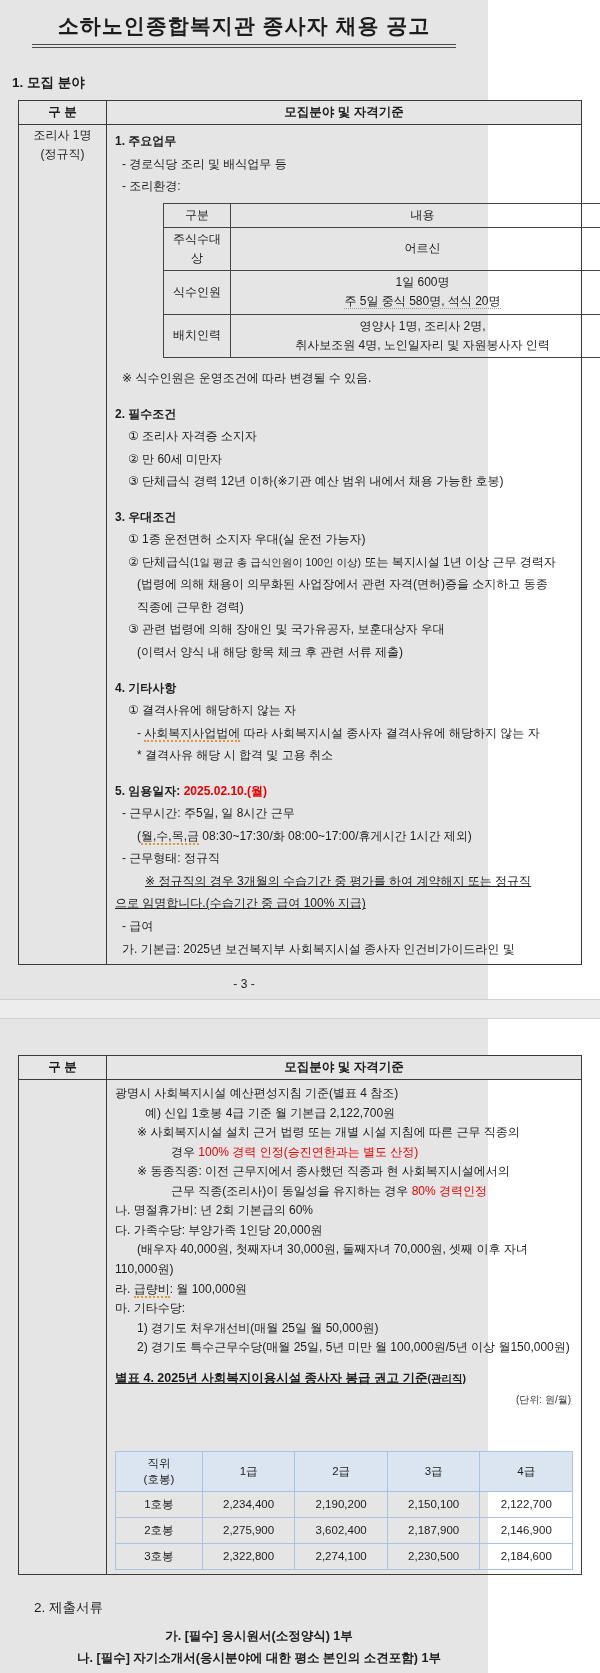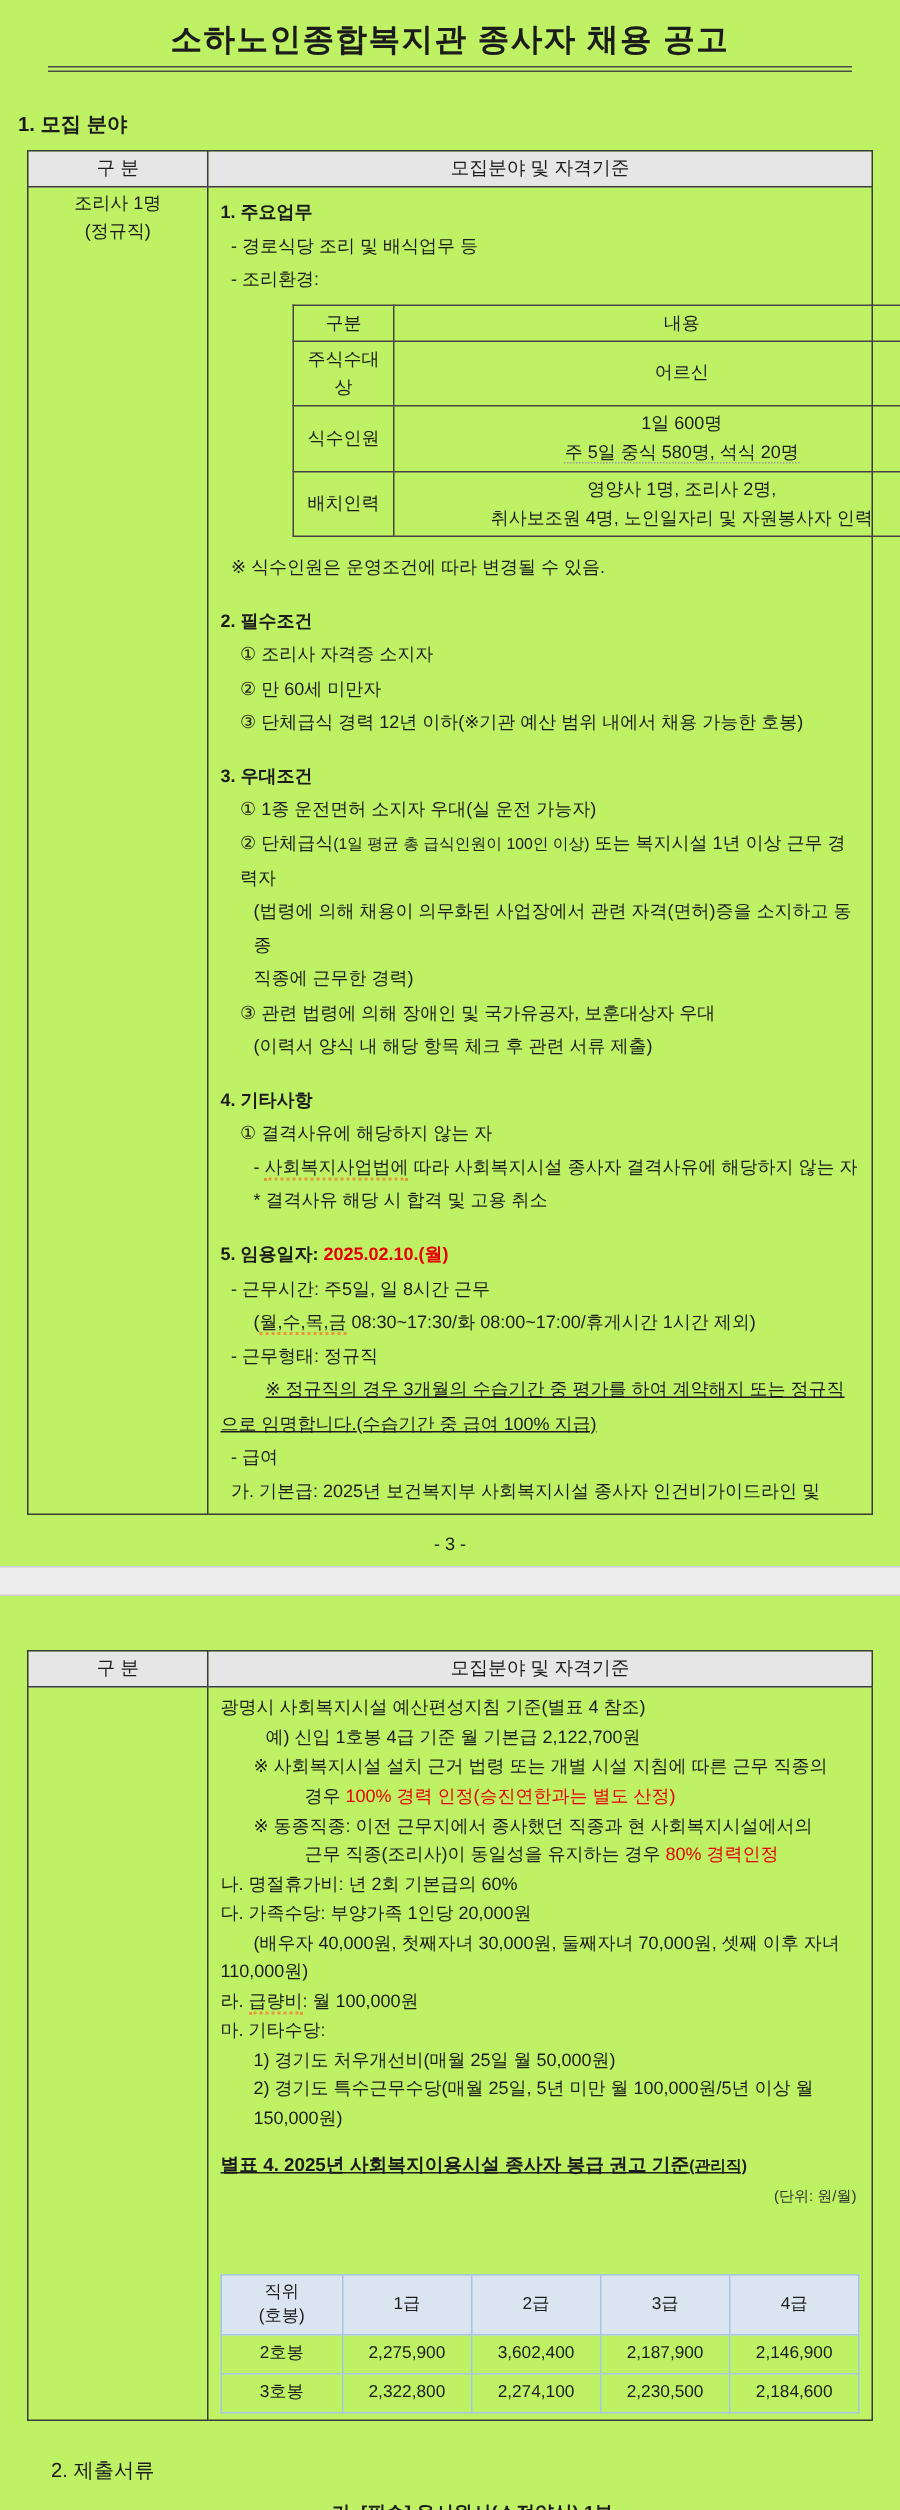--- a/index.html
+++ b/index.html
@@ -3,32 +3,32 @@
 <meta charset="utf-8">
 <style>
   html,body{margin:0;padding:0;}
   body{
     width:600px;
     background:#ffffff;
     font-family:"Liberation Sans","DejaVu Sans",sans-serif;
     color:#1c1c1c;
     -webkit-font-smoothing:antialiased;
   }
-  .page{box-sizing:border-box;width:600px;background:#bef264;}
+  .page{box-sizing:border-box;width:488px;background:#e5e5e5;}
   .page1{padding:10px 10px 0;}
   .page2{padding:36px 10px 0;min-height:748px;}
 
   .title{text-align:center;font-size:21px;font-weight:bold;letter-spacing:1px;padding-top:2px;}
   .title-rule{height:2px;border-top:1.5px solid #4a4a4a;border-bottom:1.5px solid #4a4a4a;margin:4px 22px 0;}
 
   .h1{font-size:13.5px;font-weight:bold;margin:26px 0 8px 2px;}
 
   table.outer{border-collapse:collapse;width:564px;margin-left:8px;font-size:12px;table-layout:fixed;}
   table.outer td{border:1.4px solid #3a3a3a;vertical-align:top;}
-  tr.thead td{background:#e6e6e6;text-align:center;font-weight:normal;padding:3px 16px;font-size:12.5px;}
+  tr.thead td{background:#e6e6e6;text-align:center;font-weight:bold;padding:3px 0;font-size:12.5px;}
   td.c1{width:87px;text-align:center;}
   td.pos{vertical-align:middle;font-size:12px;line-height:1.6;}
   td.content{padding:5px 8px 4px;line-height:1.88;height:742px;}
   td.content2{padding:4px 8px 4px;line-height:1.63;height:408px;}
 
   .bh{font-weight:bold;}
   .ind1{padding-left:7px;}
   .ind2{padding-left:13px;}
   .ind3{padding-left:22px;}
   .ind4{padding-left:30px;}
@@ -206,20 +206,27 @@
             <td>
               <div>직위</div>
               <div>(호봉)</div>
             </td>
             <td>1급</td>
             <td>2급</td>
             <td>3급</td>
             <td>4급</td>
           </tr>
           <tr>
+            <td>1호봉</td>
+            <td>2,234,400</td>
+            <td>2,190,200</td>
+            <td>2,150,100</td>
+            <td>2,122,700</td>
+          </tr>
+          <tr>
             <td>2호봉</td>
             <td>2,275,900</td>
             <td>3,602,400</td>
             <td>2,187,900</td>
             <td>2,146,900</td>
           </tr>
           <tr>
             <td>3호봉</td>
             <td>2,322,800</td>
             <td>2,274,100</td>

